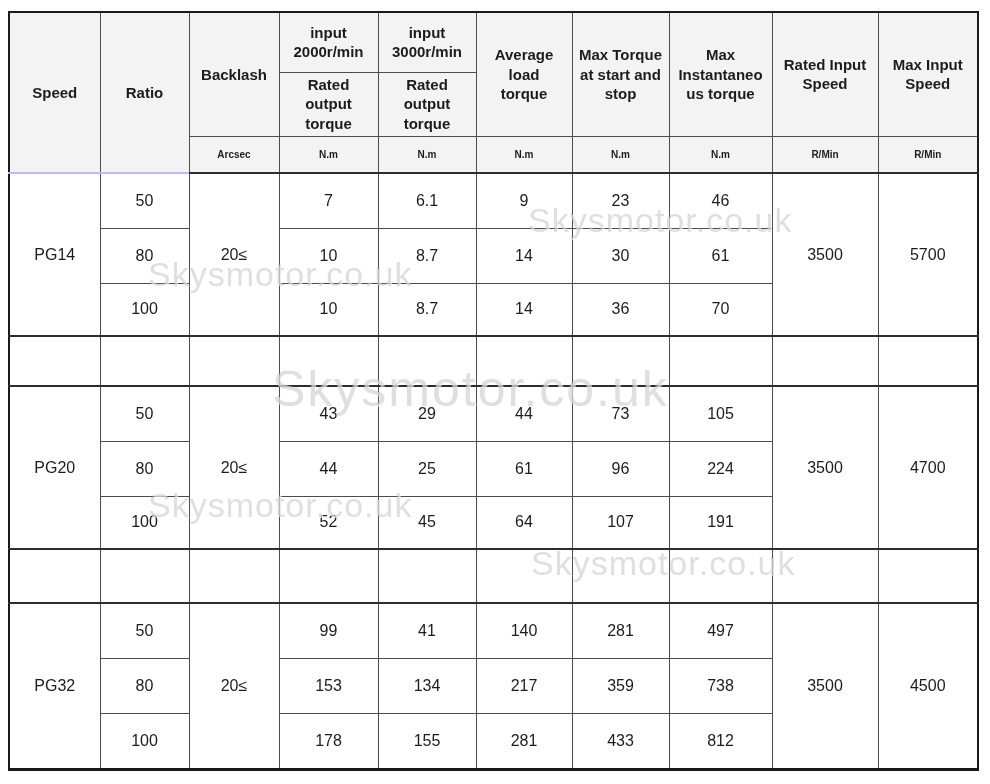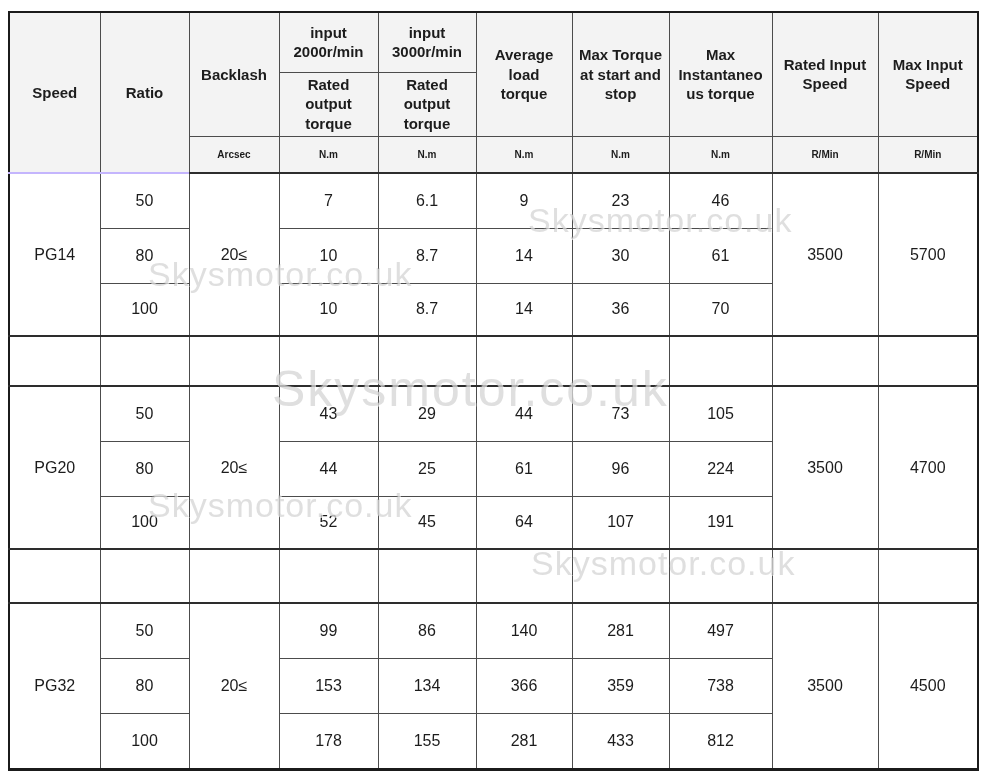--- a/index.html
+++ b/index.html
@@ -182,32 +182,32 @@
           <td></td>
         <td></td>
           <td></td>
       </tr>
 
       <tr class="data sec-start" style="height:55px">
         <td rowspan="3">PG32</td>
         <td>50</td>
         <td rowspan="3">20≤</td>
         <td>99</td>
-        <td>86</td>
+        <td>41</td>
         <td>140</td>
         <td>281</td>
         <td>497</td>
         <td rowspan="3">3500</td>
         <td rowspan="3">4500</td>
       </tr>
       <tr class="data" style="height:55px">
         <td>80</td>
         <td>153</td>
         <td>134</td>
-        <td>366</td>
+        <td>217</td>
         <td>359</td>
         <td>738</td>
       </tr>
       <tr class="data" style="height:56px">
         <td>100</td>
         <td>178</td>
         <td>155</td>
         <td>281</td>
         <td>433</td>
         <td>812</td>

